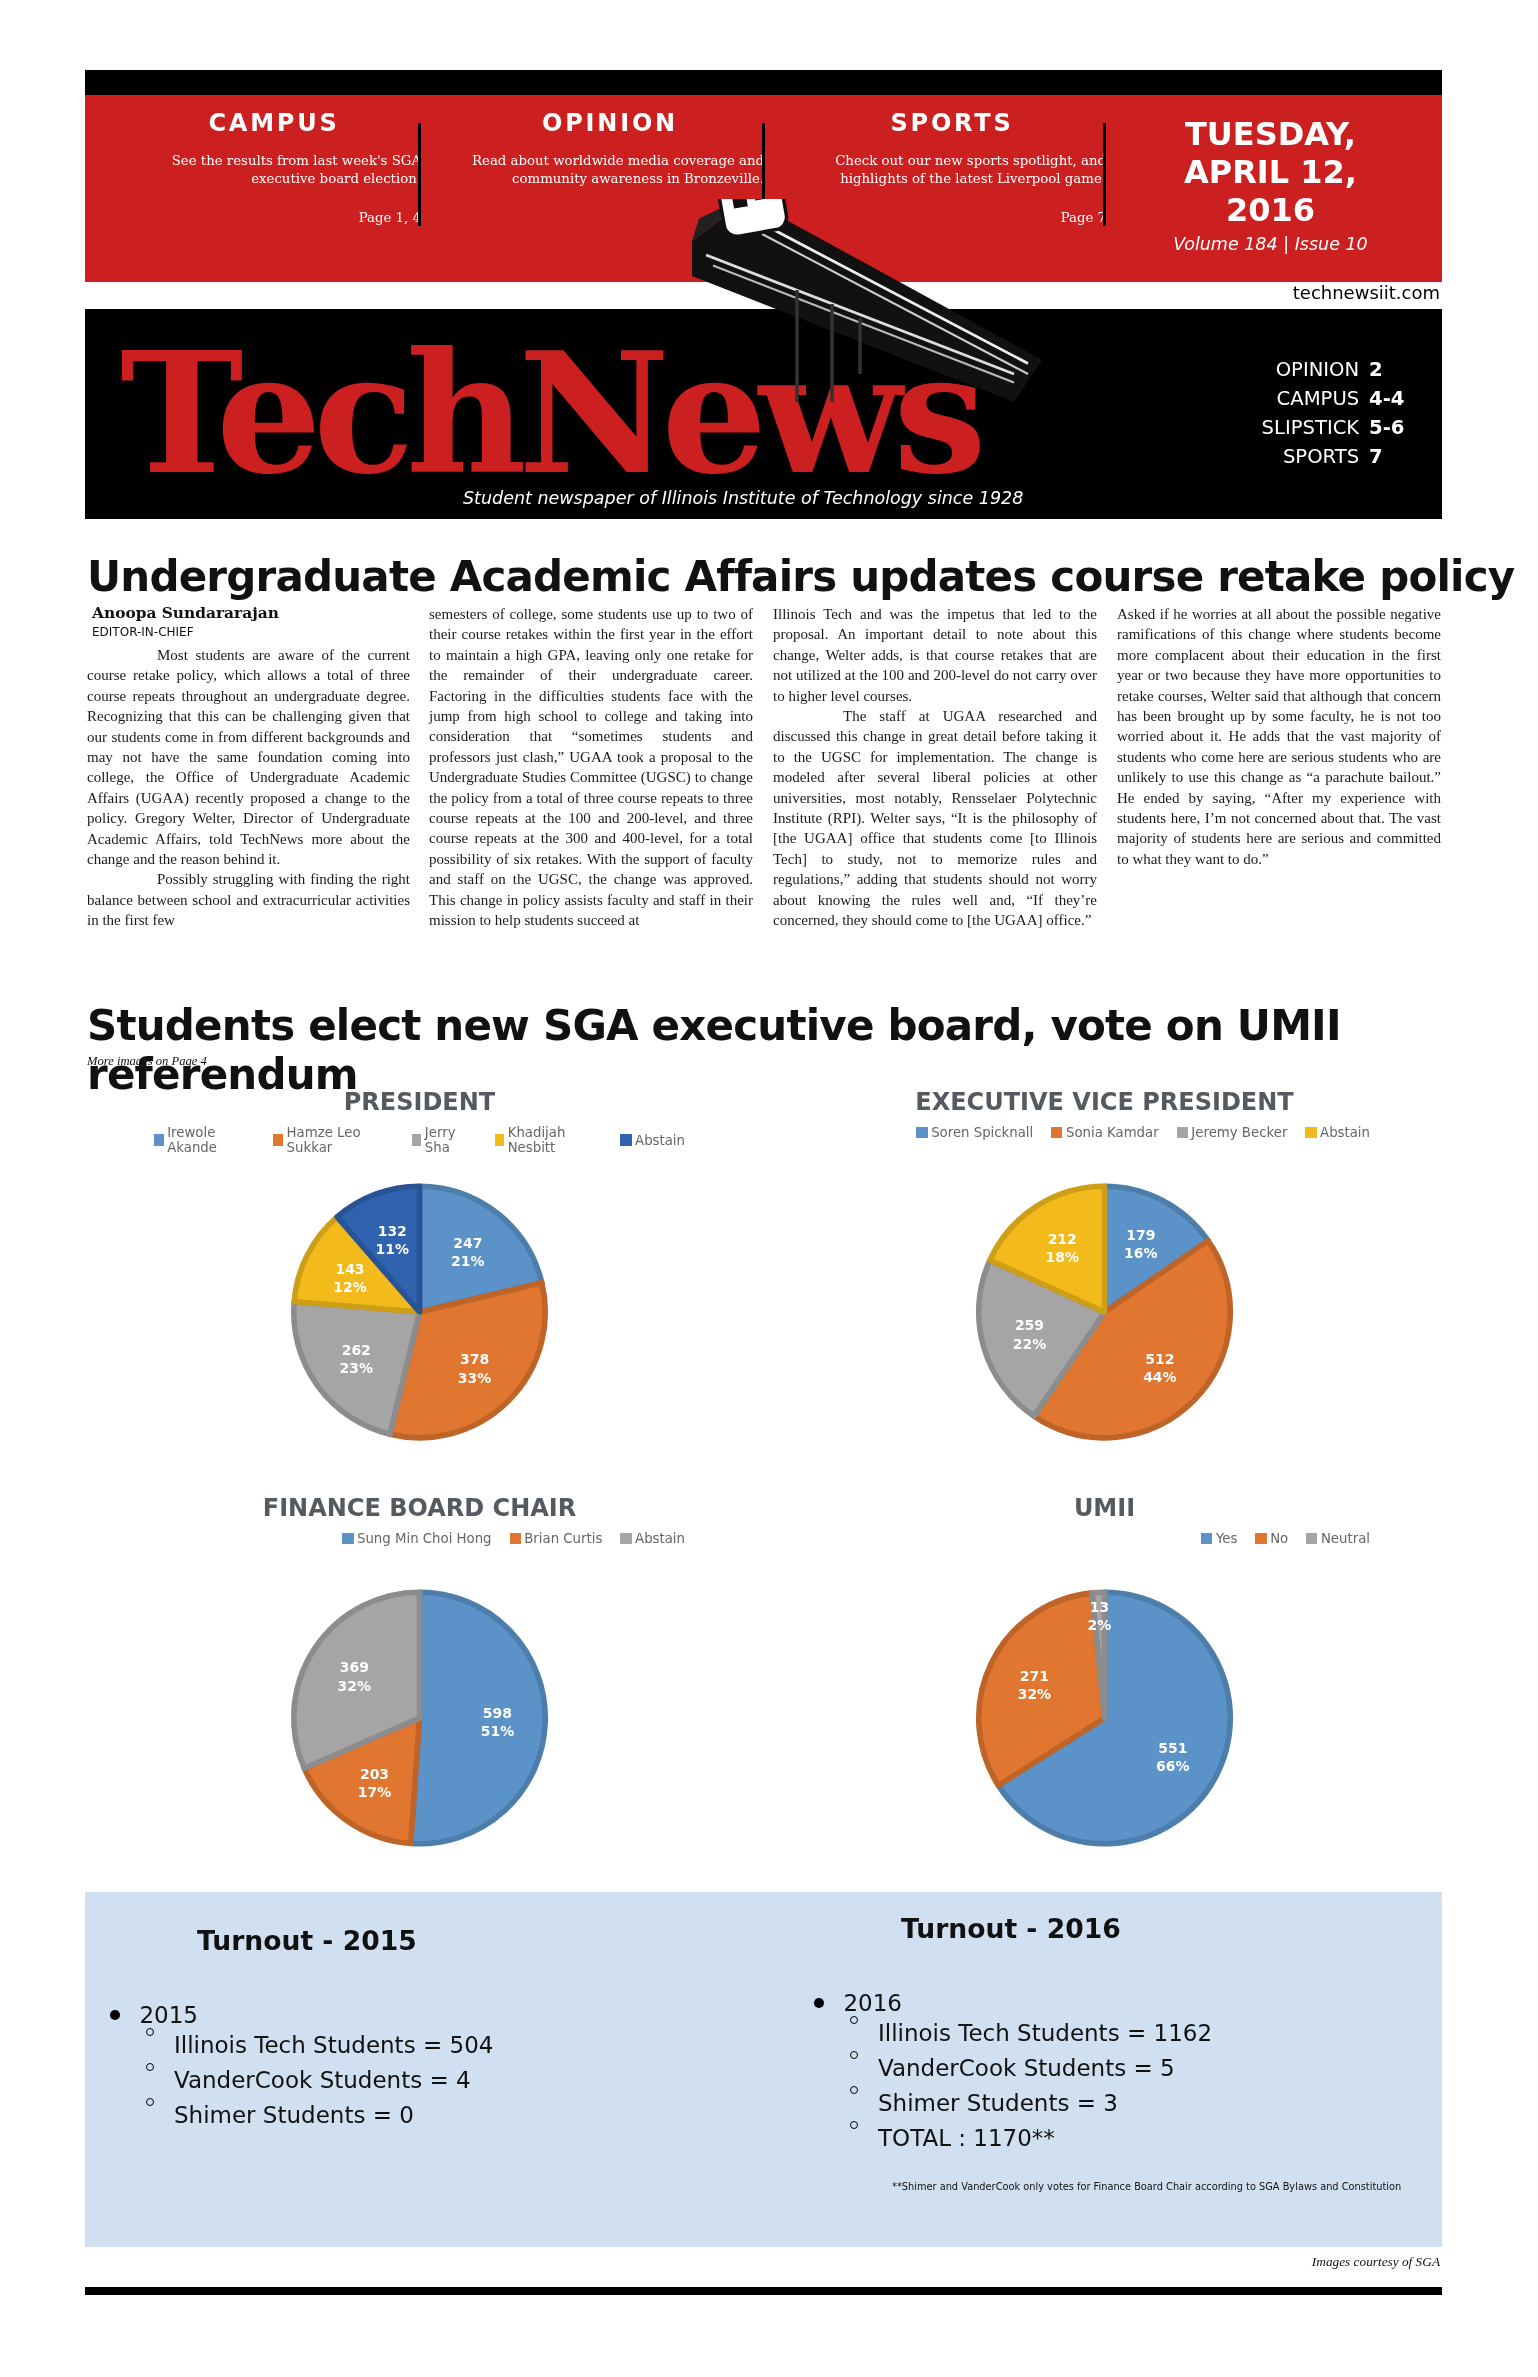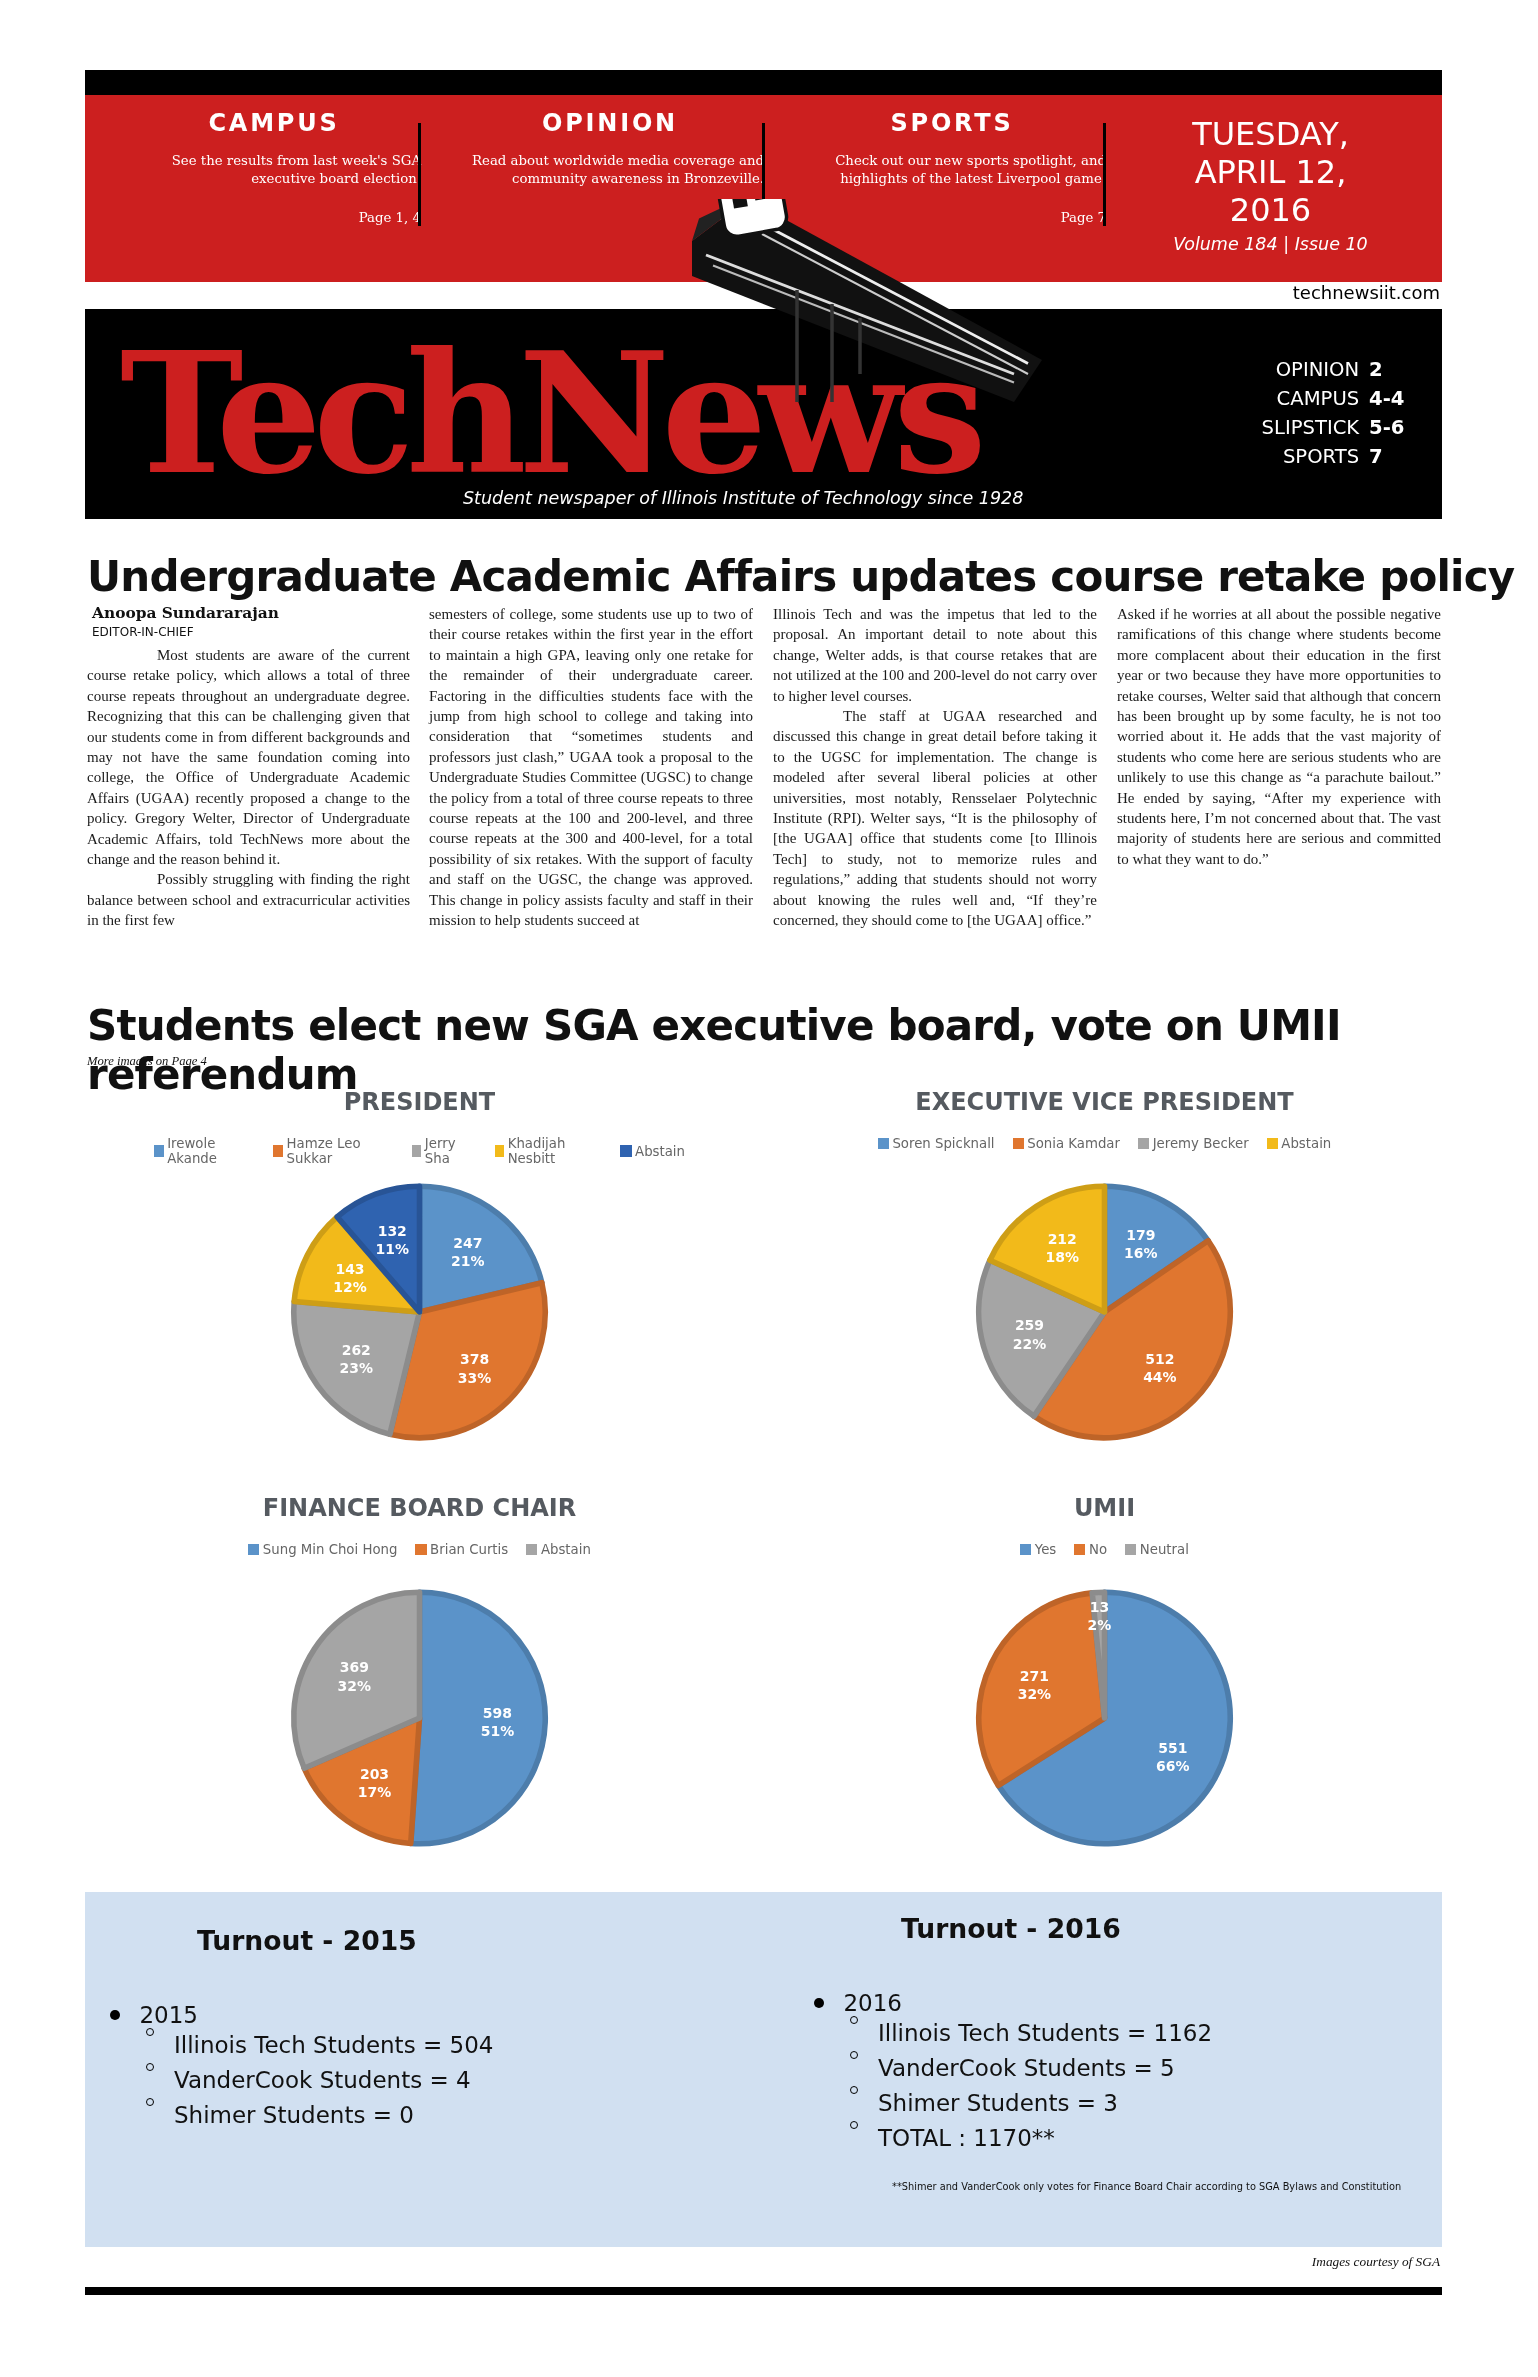--- a/index.html
+++ b/index.html
@@ -7,21 +7,21 @@
   body { position: relative; font-family: "Liberation Serif", serif; color: #111; }
 
   .top-rule { position: absolute; left: 85px; top: 70px; width: 1357px; height: 25px; background: #000; }
   .red-band { position: absolute; left: 85px; top: 95px; width: 1357px; height: 187px; background: #cc1f1f; }
   .teaser { position: absolute; top: 14px; color: #fff; text-align: right; }
   .teaser h3 { font-family: "DejaVu Sans", sans-serif; font-weight: bold; font-size: 24px; letter-spacing: 2.8px; text-align: center; margin-bottom: 15.4px; }
   .teaser p { font-family: "DejaVu Serif", serif; font-size: 13.3px; line-height: 18px; }
   .teaser .pg { margin-top: 21px; font-size: 13.3px; }
   .vdiv { position: absolute; top: 28px; width: 2.8px; height: 103px; background: #000; }
   .date-block { position: absolute; right: 56px; top: 19.6px; width: 231px; text-align: center; color: #fff; }
-  .date-block .date { font-family: "DejaVu Sans", sans-serif; font-weight: normal; font-size: 32px; line-height: 38px; }
+  .date-block .date { font-family: "DejaVu Sans", sans-serif; font-weight: bold; font-size: 32px; line-height: 38px; }
   .date-block .vol { font-family: "DejaVu Sans", sans-serif; font-style: italic; font-size: 17.5px; margin-top: 5.6px; }
 
   .site-url { position: absolute; right: 98px; top: 282px; font-family: "DejaVu Sans", sans-serif; font-size: 18px; color: #000; }
 
   .masthead { position: absolute; left: 85px; top: 309px; width: 1357px; height: 210px; background: #000; }
   .logo { position: absolute; left: 35px; top: 21px; font-family: "DejaVu Serif", serif; font-weight: bold; font-size: 166px; color: #cc1f1f; letter-spacing: -8.4px; line-height: 168px; }
   .tagline { position: absolute; left: 378px; top: 179px; font-family: "DejaVu Sans", sans-serif; font-style: italic; font-size: 17.5px; color: #fff; }
   .index { position: absolute; right: 32px; top: 46px; color: #fff; }
   .index-row { display: flex; justify-content: flex-end; font-size: 19.6px; line-height: 29px; }
   .index-row .sec { font-family: "DejaVu Sans", sans-serif; margin-right: 9.8px; text-align: right; }
@@ -41,21 +41,21 @@
   .col p.noindent { text-indent: 0; }
   .col1 { left: 87px; top: 645px; width: 323px; }
   .col2 { left: 429px; top: 604px; width: 324px; }
   .col3 { left: 773px; top: 604px; width: 324px; }
   .col4 { left: 1117px; top: 604px; width: 324px; }
 
   .more-images { position: absolute; left: 87px; top: 1054px; font-family: "Liberation Serif", serif; font-style: italic; font-size: 12.6px; }
 
   .pie-block { position: absolute; width: 531px; height: 392px; }
   .pie-title { position: absolute; left: 0; width: 100%; top: 0; text-align: center; font-family: "DejaVu Sans", sans-serif; font-weight: bold; font-size: 24px; color: #555a60; }
-  .legend { position: absolute; left: 0; width: 100%; top: 48px; display: flex; justify-content: center; gap: 18px; font-family: "DejaVu Sans", sans-serif; font-size: 13.3px; color: #666; }
+  .legend { position: absolute; left: 0; width: 100%; top: 37px; display: flex; justify-content: flex-end; gap: 18px; font-family: "DejaVu Sans", sans-serif; font-size: 13.3px; color: #666; }
   .legend-item { display: flex; align-items: center; gap: 3.5px; }
   .legend-swatch { width: 11.2px; height: 11.2px; display: inline-block; }
   .pie-svg { position: absolute; left: 0; top: 77px; }
 
   .turnout-box { position: absolute; left: 85px; top: 1892px; width: 1357px; height: 355px; background: #d1e0f1; }
   .turnout-col { position: absolute; font-family: "DejaVu Sans", sans-serif; color: #111; }
   .turnout-col h4 { font-size: 26.6px; font-weight: bold; margin-bottom: 46px; }
   .turnout-col .year { font-size: 23px; display: flex; align-items: center; }
   .turnout-col .bullet { width: 9.8px; height: 9.8px; border-radius: 50%; background: #000; margin-right: 19.6px; margin-left: 0; }
   .turnout-col ul { list-style: none; margin-left: 36px; }

